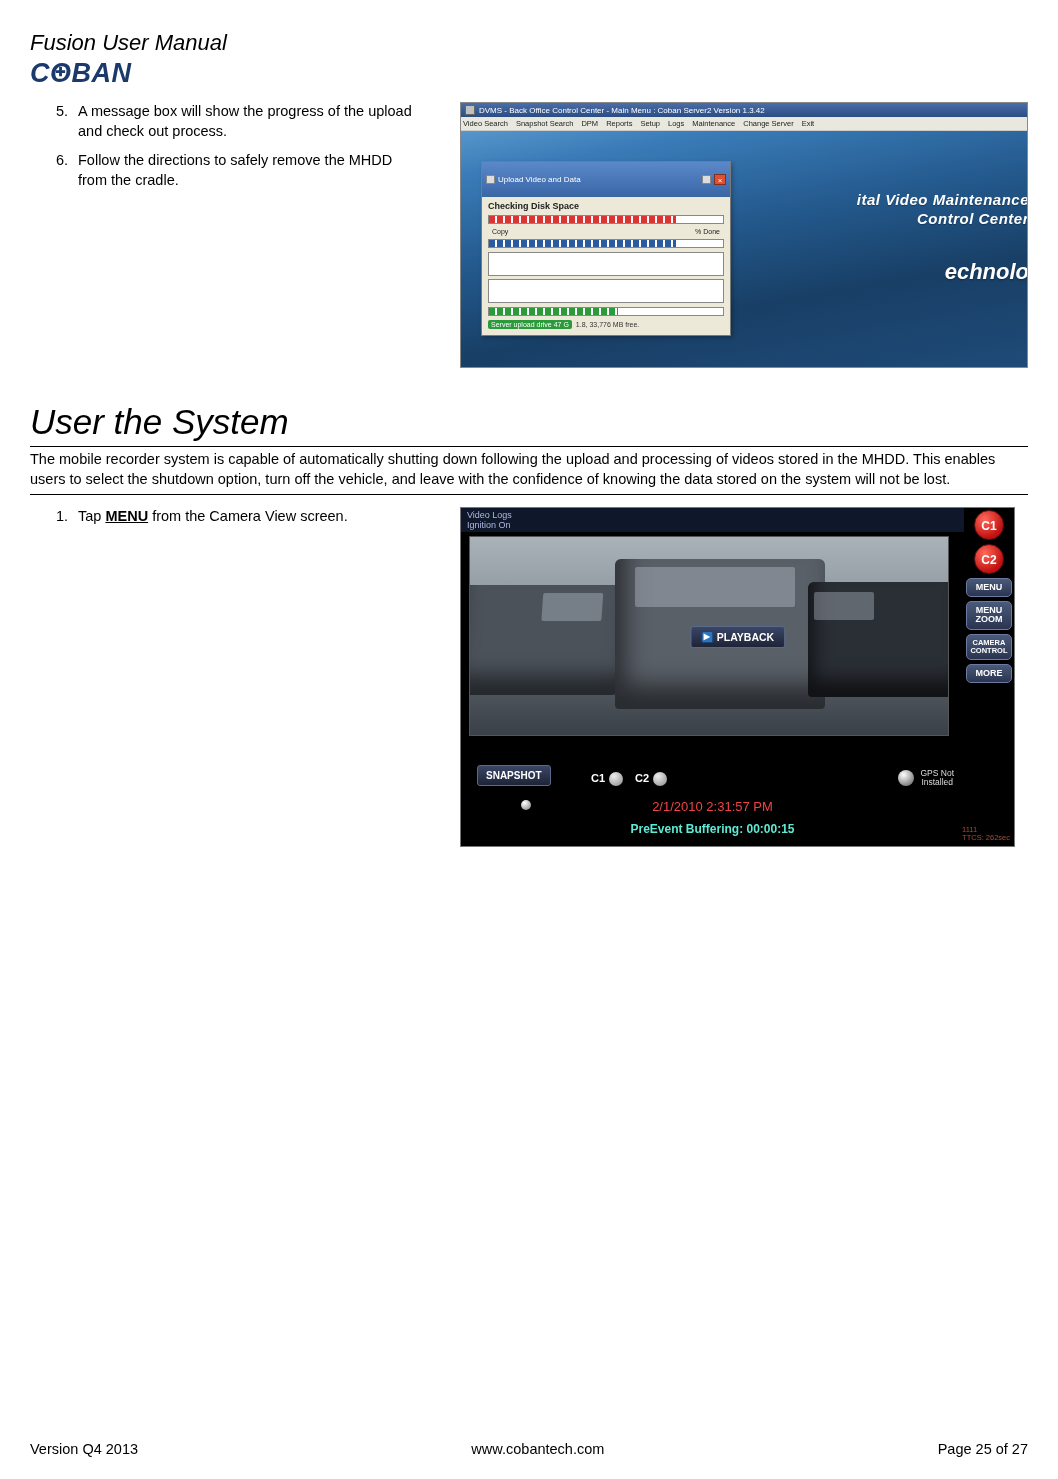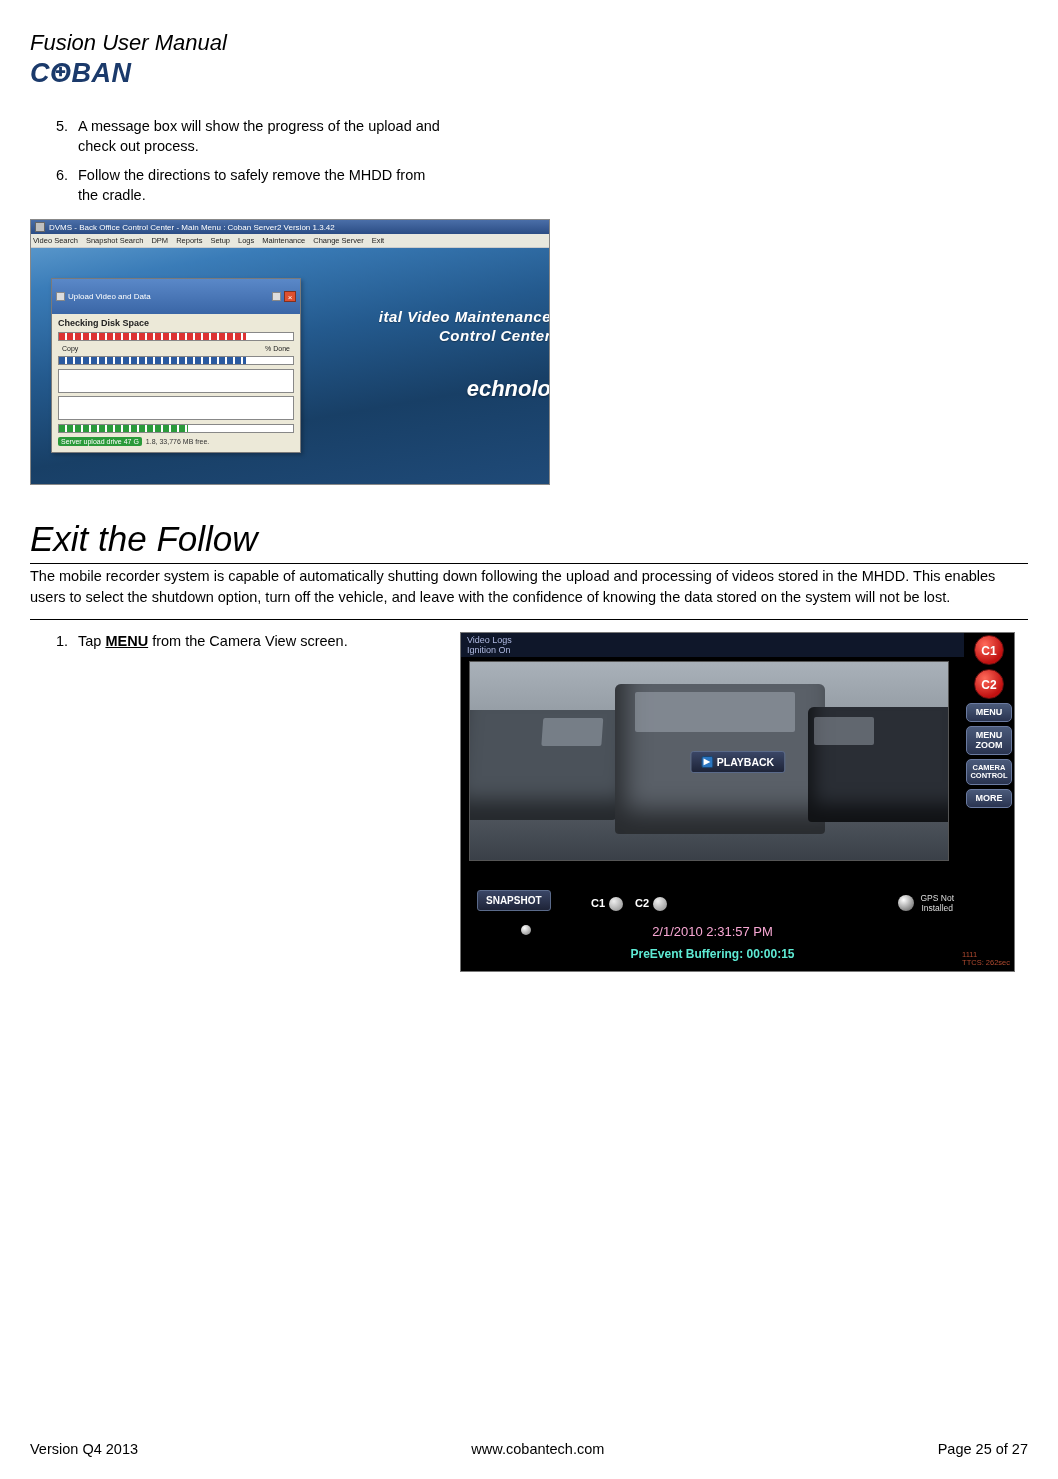--- a/index.html
+++ b/index.html
@@ -45,44 +45,43 @@
   .logo-text .cross {
     position: absolute;
     left: 50%; top: 48%;
     transform: translate(-50%, -55%);
     font-size: 12px;
     font-style: normal;
     color: #1b3a6b;
   }
   .section-top {
     display: flex;
-    gap: 4px;
-    margin-top: 19px;
-    flex-direction: column;
+    gap: 36px;
+    margin-top: 4px;
   }
   .steps-col {
     width: 410px;
     padding-left: 16px;
   }
   ol.steps {
     list-style: decimal;
     margin: 0;
     padding-left: 26px;
   }
   ol.steps li {
     padding-left: 6px;
     margin-bottom: 10px;
     line-height: 1.35;
   }
   .bold { font-weight: bold; text-decoration: underline; }
   .img-col {
     flex: 1;
   }
   .app-window {
-    width: 520px;
+    width: 568px;
     border: 1px solid #888;
     background: linear-gradient(170deg, #6aa6d6 0%, #3a7cb8 20%, #245a8e 45%, #183f66 70%, #1f4a78 100%);
     font-family: Verdana, sans-serif;
     font-size: 8px;
     color: #222;
     position: relative;
   }
   .titlebar {
     background: linear-gradient(#4a6ea8, #2b4d85);
     color: #fff;
@@ -199,21 +198,21 @@
     font-weight: normal;
     font-size: 35px;
     margin: 34px 0 2px 0;
     border-bottom: 1.5px solid #000;
     padding-bottom: 4px;
   }
   .intro {
     font-size: 14.5px;
     line-height: 1.4;
     border-bottom: 1.5px solid #000;
-    padding-bottom: 12px;
+    padding-bottom: 4px;
     margin-bottom: 12px;
   }
   .section-bottom {
     display: flex;
     gap: 20px;
   }
 
   .camera-view {
     width: 555px;
     height: 340px;
@@ -313,21 +312,21 @@
   }
   .gps-icon {
     position: absolute; right: 100px; bottom: 60px;
     width: 16px; height: 16px; border-radius: 50%;
     background: radial-gradient(circle at 35% 30%, #fff, #555);
   }
   .timestamp {
     position: absolute;
     left: 0; right: 50px; bottom: 32px;
     text-align: center;
-    color: #f9a8d4;
+    color: #ef4444;
     font-size: 13px;
   }
   .rec-dot {
     position:absolute; left: 60px; bottom: 36px;
     width: 10px; height: 10px; border-radius: 50%;
     background: radial-gradient(circle at 35% 30%, #fff, #777);
   }
   .preevent {
     position: absolute;
     left: 0; right: 50px; bottom: 10px;
@@ -431,21 +430,21 @@
                 <span class="status-pill">Server upload drive 47 G</span>
                 <span class="status-rest">1.8, 33,776 MB free.</span>
               </div>
             </div>
           </div>
         </div>
       </div>
     </div>
   </div>
 
-  <h1 class="section">Exit the Follow</h1>
+  <h1 class="section">User the System</h1>
   <div class="intro">The mobile recorder system is capable of automatically shutting down following the upload and processing of videos stored in the MHDD. This enables users to select the shutdown option, turn off the vehicle, and leave with the confidence of knowing the data stored on the system will not be lost.</div>
 
   <div class="section-bottom">
     <div class="steps-col">
       <ol class="steps" start="1">
         <li>
           <span>Tap </span><span class="bold">MENU</span><span> from the Camera View screen.</span>
         </li>
       </ol>
     </div>

